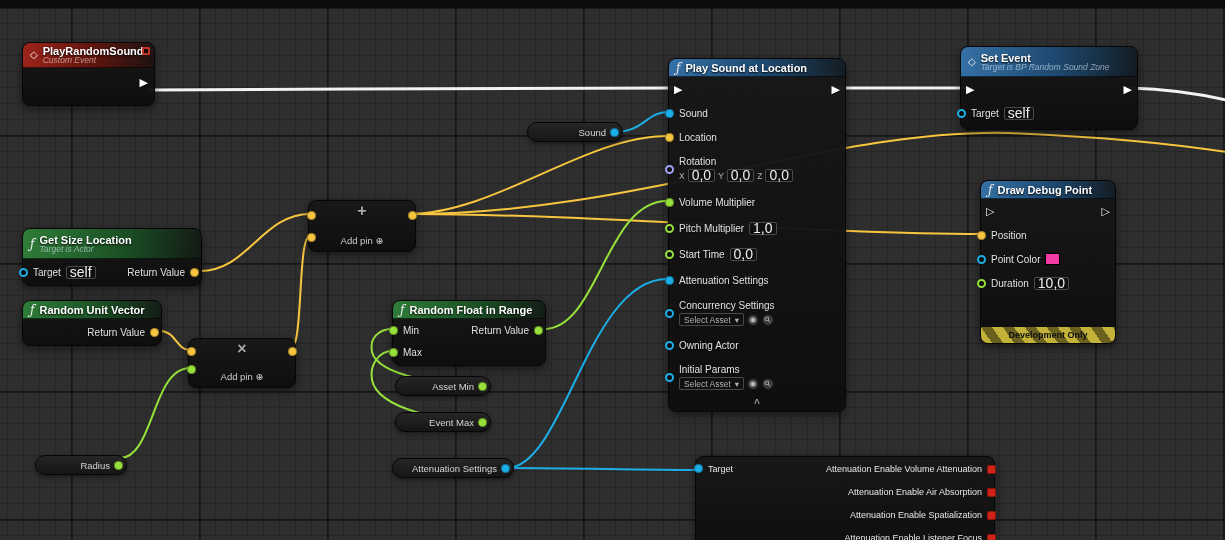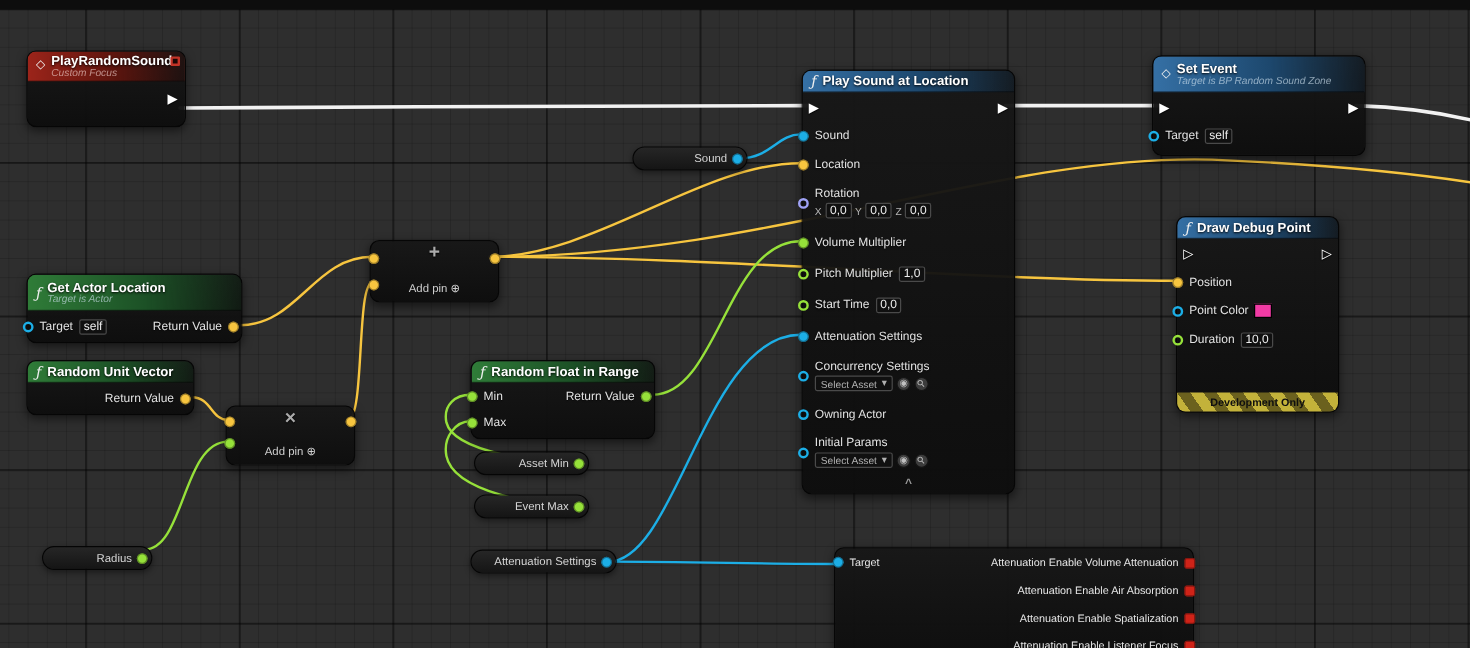--- a/index.html
+++ b/index.html
@@ -42,21 +42,21 @@
   .p-vec{--pc:var(--vector-pin,#f7c53f)}
   .p-flt{--pc:var(--float-pin,#96e13a)}
   .p-obj{--pc:var(--object-pin,#1caee6)}
   .p-rot{--pc:var(--rotator-pin,#9fa2f5)}
   .p-bool{--pc:var(--bool-pin,#cf2318)}
   .pin.filled{background:var(--pc);box-shadow:inset 0 0 0 1px rgba(0,0,0,.35)}
   .pin.hollow{border:2px solid var(--pc);background:rgba(0,0,0,.2)}
   .pin.square{border-radius:2px}
   .lbl{font-size:10px;color:#e2e2e2;white-space:nowrap;text-shadow:0 1px 1px rgba(0,0,0,.6)}
   .exec{font-size:11px;color:#fff;line-height:1;font-family:"DejaVu Sans",sans-serif;text-shadow:0 1px 1px #000}
-  .valuebox{background:#101010;border:1px solid #4a4a4a;border-radius:2px;color:#eee;font-size:10px;padding:0 3px;height:13px;line-height:11px;display:inline-block;min-width:18px}
+  .valuebox{background:#101010;border:1px solid #4a4a4a;border-radius:2px;color:#eee;font-size:14px;padding:0 3px;height:13px;line-height:11px;display:inline-block;min-width:18px}
   .stack{display:flex;flex-direction:column;gap:2px;padding:3px 0}
   .axes{display:flex;align-items:center;gap:3px}
   .axis{font-size:8.5px;color:#b5b5b5}
   .assetrow{display:flex;align-items:center;gap:3px}
   .dropdown{display:flex;align-items:center;gap:4px;background:#101010;border:1px solid #4a4a4a;border-radius:2px;color:#b0b0b0;font-size:8.5px;padding:0 4px;height:13px}
   .mini{width:12px;height:12px;border-radius:6px;background:#3c3c3c;border:1px solid #141414;color:#c0c0c0;font-size:8px;display:flex;align-items:center;justify-content:center;line-height:1}
   .chev{position:absolute;bottom:1px;left:0;width:100%;text-align:center;font-size:10px;font-weight:bold;color:#9a9a9a;line-height:12px}
   .devonly{position:absolute;bottom:0;left:0;right:0;height:16px;border-radius:0 0 7px 7px;display:flex;align-items:center;justify-content:center;font-size:9px;font-weight:bold;color:#0f0f0f;background:repeating-linear-gradient(55deg,#c3b23a 0 9px,#6b611e 9px 18px)}
   .swatch{width:15px;height:12px;background:var(--point-color-swatch,#f23ba5);border:1px solid #000;flex:none}
 
@@ -102,34 +102,34 @@
     <path class="w-obj" d="M616 132 C642 132,648 112,667 112"></path>
     <path class="w-obj" d="M507 468 C564 468,588 279,667 279"></path>
     <path class="w-obj" d="M507 468 C575 468,636 470,699 470"></path>
   </svg>
 
   <div class="node" style="left:22px;top:42px;width:133px;height:64px">
     <div class="hdr hdr-red">
       <span class="hicon ev">◇</span>
       <div>
         <div class="htitle">PlayRandomSound</div>
-        <div class="hsub">Custom Focus</div>
+        <div class="hsub">Custom Event</div>
       </div>
       <span class="delegate"></span>
     </div>
     <div class="row out" style="height:28px">
       <span class="exec">▶</span>
     </div>
   </div>
 
   <div class="node" style="left:22px;top:228px;width:180px;height:58px">
     <div class="hdr hdr-green" style="height:30px">
       <span class="hicon">ƒ</span>
       <div>
-        <div class="htitle">Get Actor Location</div>
+        <div class="htitle">Get Size Location</div>
         <div class="hsub">Target is Actor</div>
       </div>
     </div>
     <div class="row" style="height:26px">
       <span class="pin hollow p-obj"></span>
       <span class="lbl">Target</span>
       <span class="valuebox">self</span>
       <span style="margin-left:auto"></span>
       <span class="lbl">Return Value</span>
       <span class="pin filled p-vec" style="margin-left:0;margin-right:-4px"></span>

